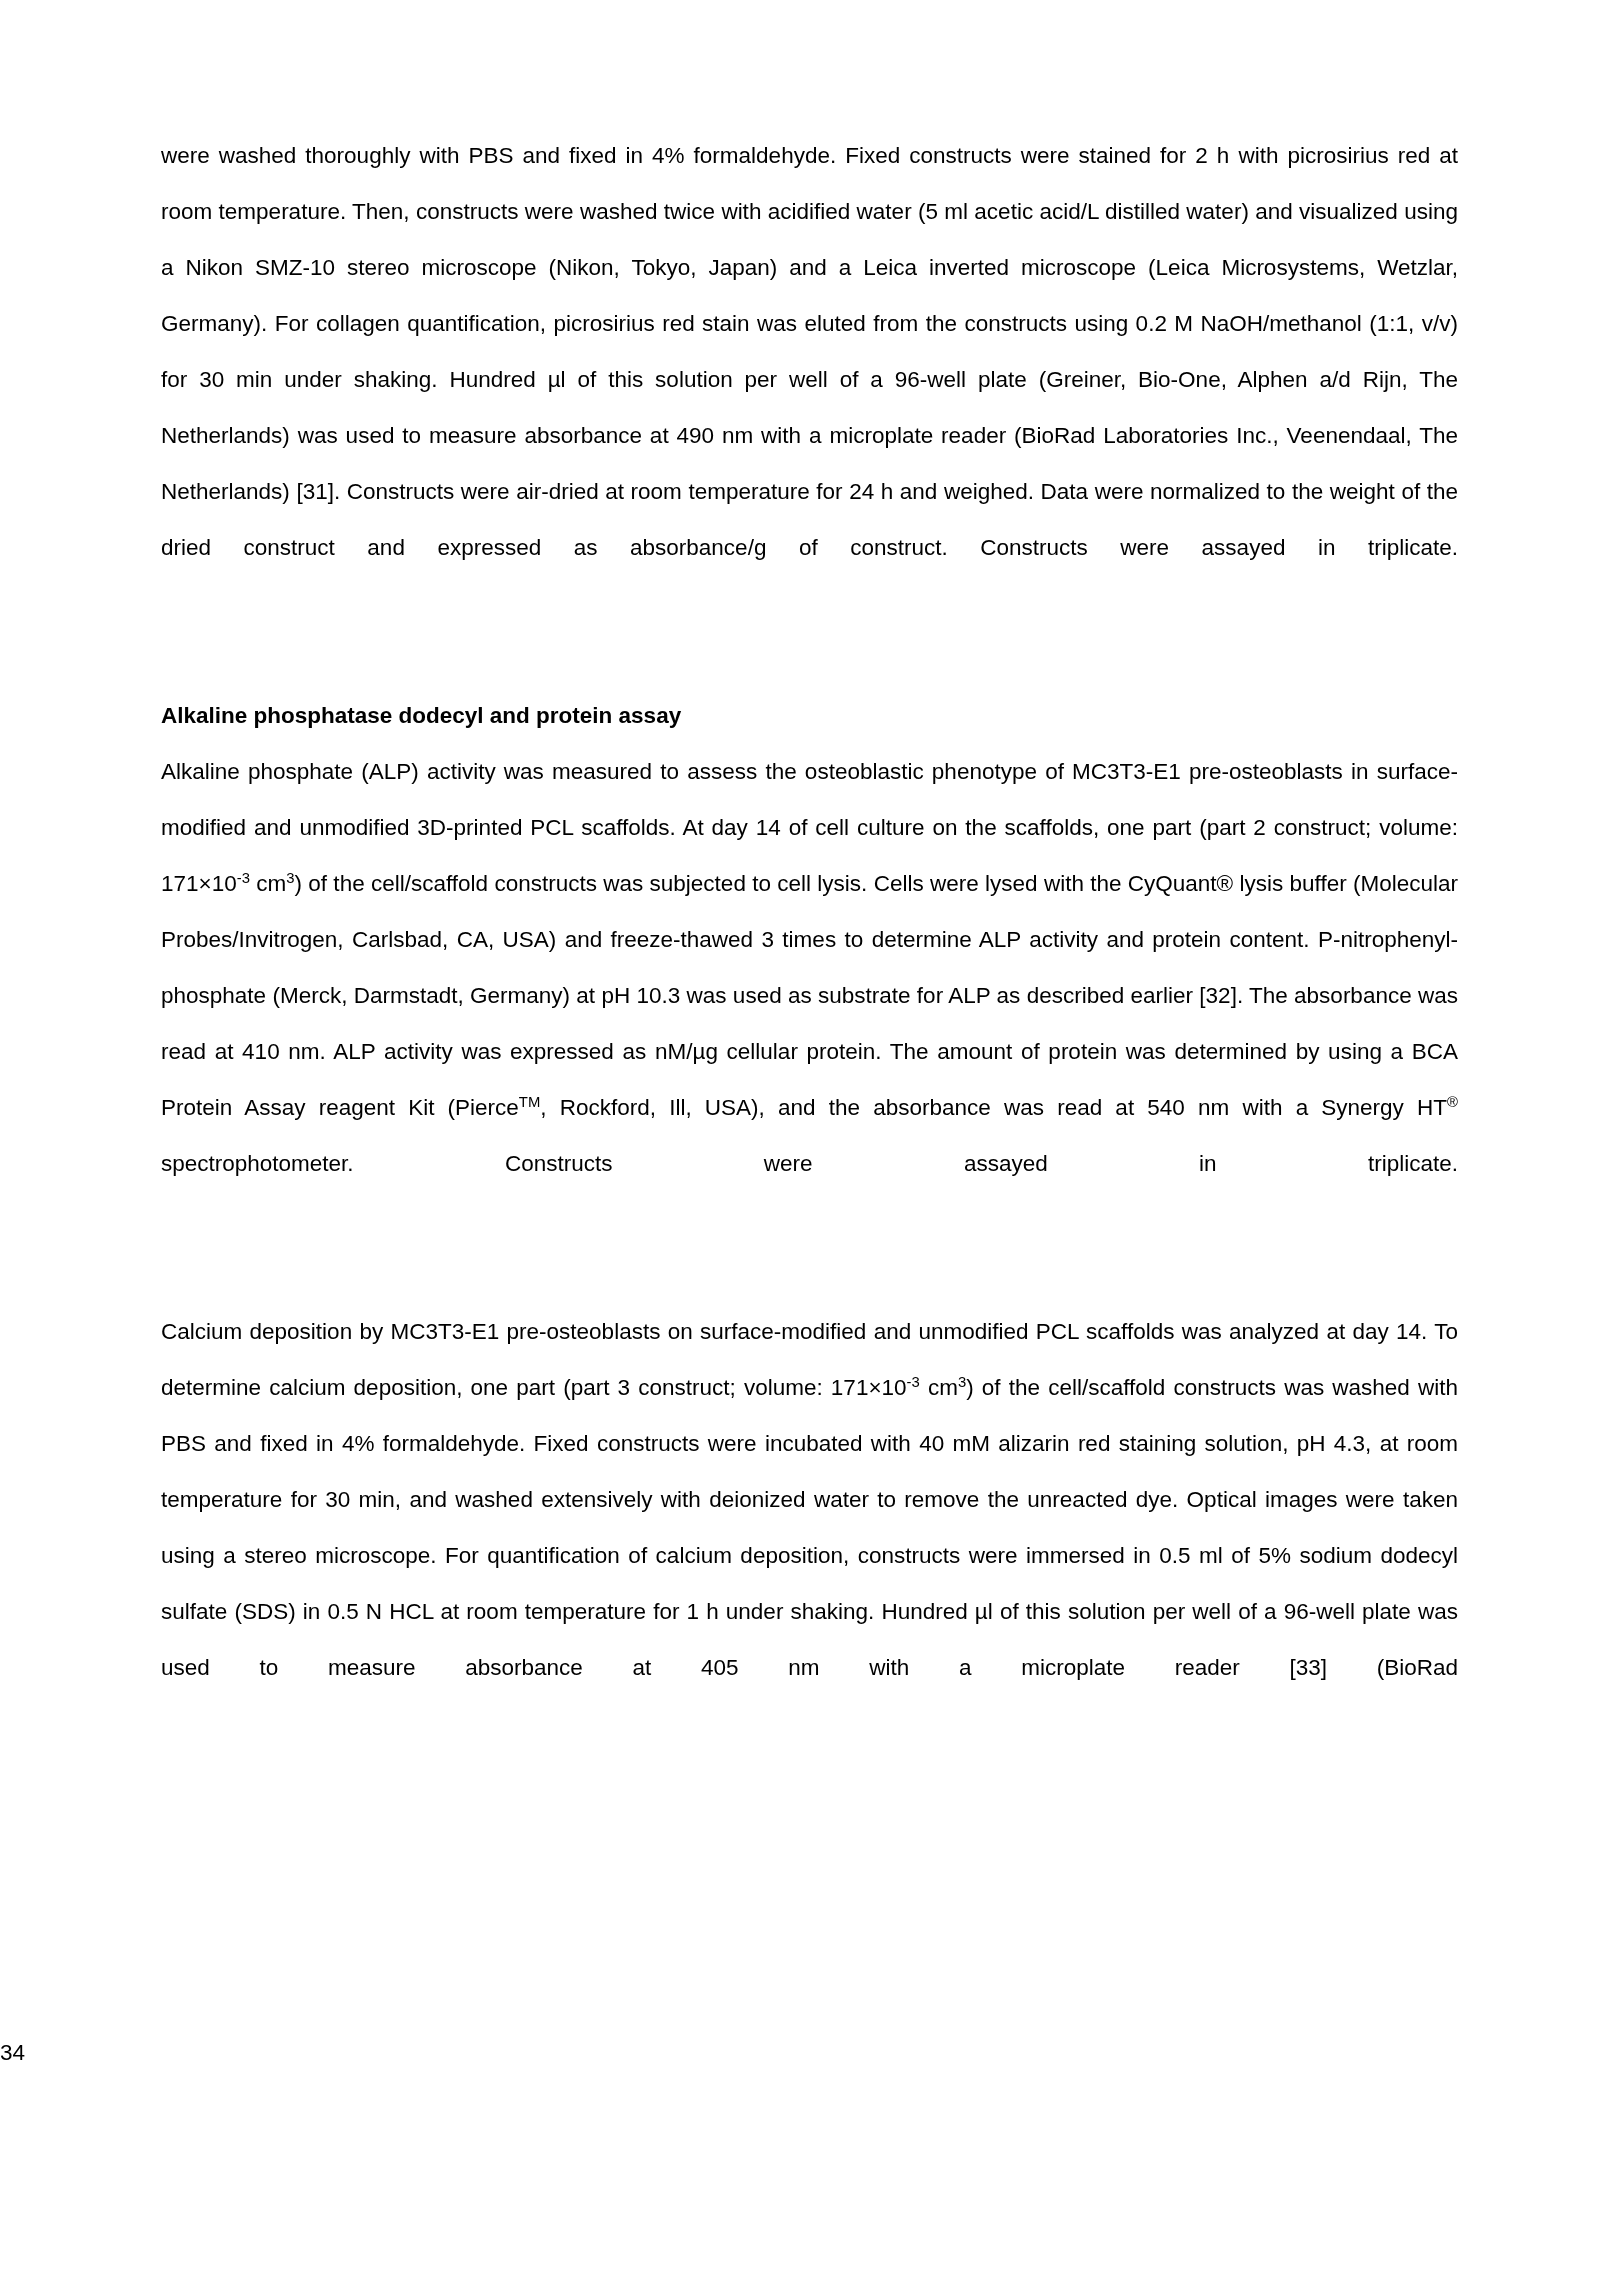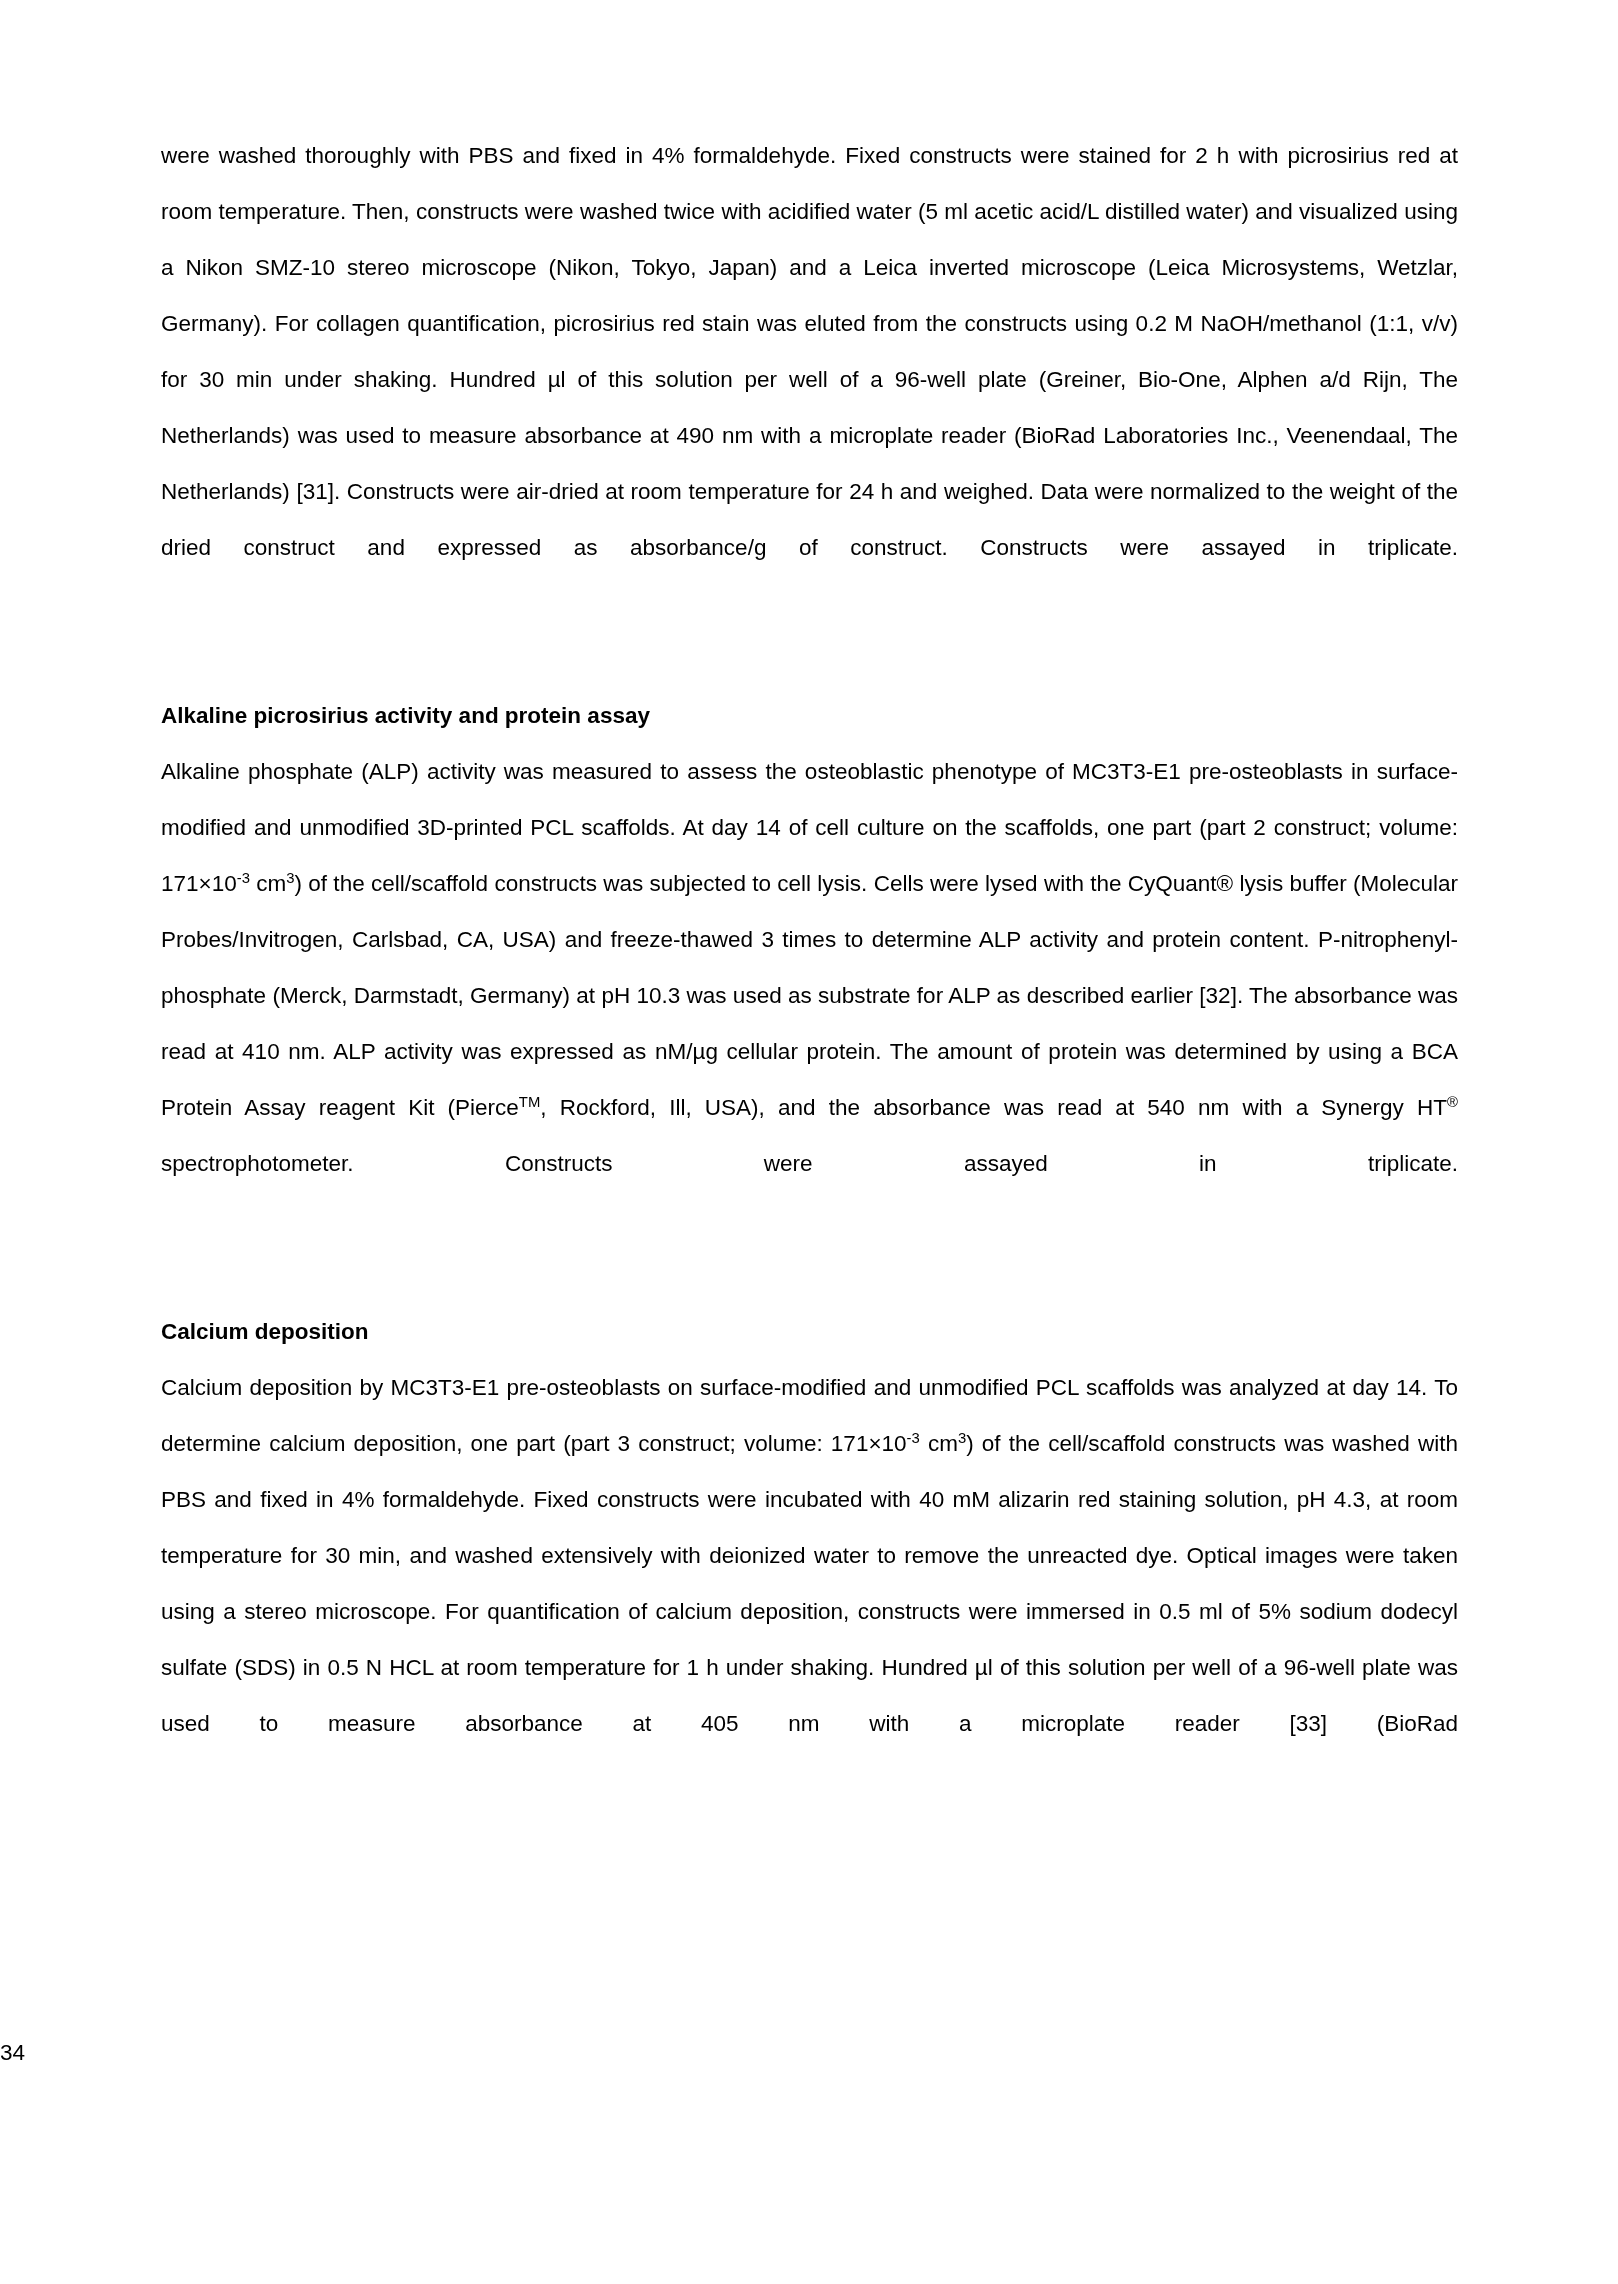--- a/index.html
+++ b/index.html
@@ -62,26 +62,25 @@
 </style>
 </head>
 <body>
 
 <div class="page">
 
   <p class="para">were washed thoroughly with PBS and fixed in 4% formaldehyde. Fixed constructs were stained for 2 h with picrosirius red at room temperature. Then, constructs were washed twice with acidified water (5 ml acetic acid/L distilled water) and visualized using a Nikon SMZ-10 stereo microscope (Nikon, Tokyo, Japan) and a Leica inverted microscope (Leica Microsystems, Wetzlar, Germany). For collagen quantification, picrosirius red stain was eluted from the constructs using 0.2 M NaOH/methanol (1:1, v/v) for 30 min under shaking. Hundred µl of this solution per well of a 96-well plate (Greiner, Bio-One, Alphen a/d Rijn, The Netherlands) was used to measure absorbance at 490 nm with a microplate reader (BioRad Laboratories Inc., Veenendaal, The Netherlands) [31]. Constructs were air-dried at room temperature for 24 h and weighed. Data were normalized to the weight of the dried construct and expressed as absorbance/g of construct. Constructs were assayed in triplicate.</p>
 
   <div class="gap-block"></div>
 
-  <p class="section-heading">Alkaline picrosirius activity and protein assay</p>
+  <p class="section-heading">Alkaline phosphatase dodecyl and protein assay</p>
 
   <p class="para" id="rich-alp">Alkaline phosphate (ALP) activity was measured to assess the osteoblastic phenotype of MC3T3-E1 pre-osteoblasts in surface-modified and unmodified 3D-printed PCL scaffolds. At day 14 of cell culture on the scaffolds, one part (part 2 construct; volume: 171×10<sup>-3</sup> cm<sup>3</sup>) of the cell/scaffold constructs was subjected to cell lysis. Cells were lysed with the CyQuant® lysis buffer (Molecular Probes/Invitrogen, Carlsbad, CA, USA) and freeze-thawed 3 times to determine ALP activity and protein content. P-nitrophenyl-phosphate (Merck, Darmstadt, Germany) at pH 10.3 was used as substrate for ALP as described earlier [32]. The absorbance was read at 410 nm. ALP activity was expressed as nM/µg cellular protein. The amount of protein was determined by using a BCA Protein Assay reagent Kit (Pierce<sup>TM</sup>, Rockford, Ill, USA), and the absorbance was read at 540 nm with a Synergy HT<sup>®</sup> spectrophotometer. Constructs were assayed in triplicate.</p>
 
   <div class="gap-block"></div>
 
-  <p class="section-heading">Calcium deposition</p>
 
   <p class="para" id="rich-calcium">Calcium deposition by MC3T3-E1 pre-osteoblasts on surface-modified and unmodified PCL scaffolds was analyzed at day 14. To determine calcium deposition, one part (part 3 construct; volume: 171×10<sup>-3</sup> cm<sup>3</sup>) of the cell/scaffold constructs was washed with PBS and fixed in 4% formaldehyde. Fixed constructs were incubated with 40 mM alizarin red staining solution, pH 4.3, at room temperature for 30 min, and washed extensively with deionized water to remove the unreacted dye. Optical images were taken using a stereo microscope. For quantification of calcium deposition, constructs were immersed in 0.5 ml of 5% sodium dodecyl sulfate (SDS) in 0.5 N HCL at room temperature for 1 h under shaking. Hundred µl of this solution per well of a 96-well plate was used to measure absorbance at 405 nm with a microplate reader [33] (BioRad</p>
 
   <div class="page-number">34</div>
 
 </div>
 
 
 </body></html>

